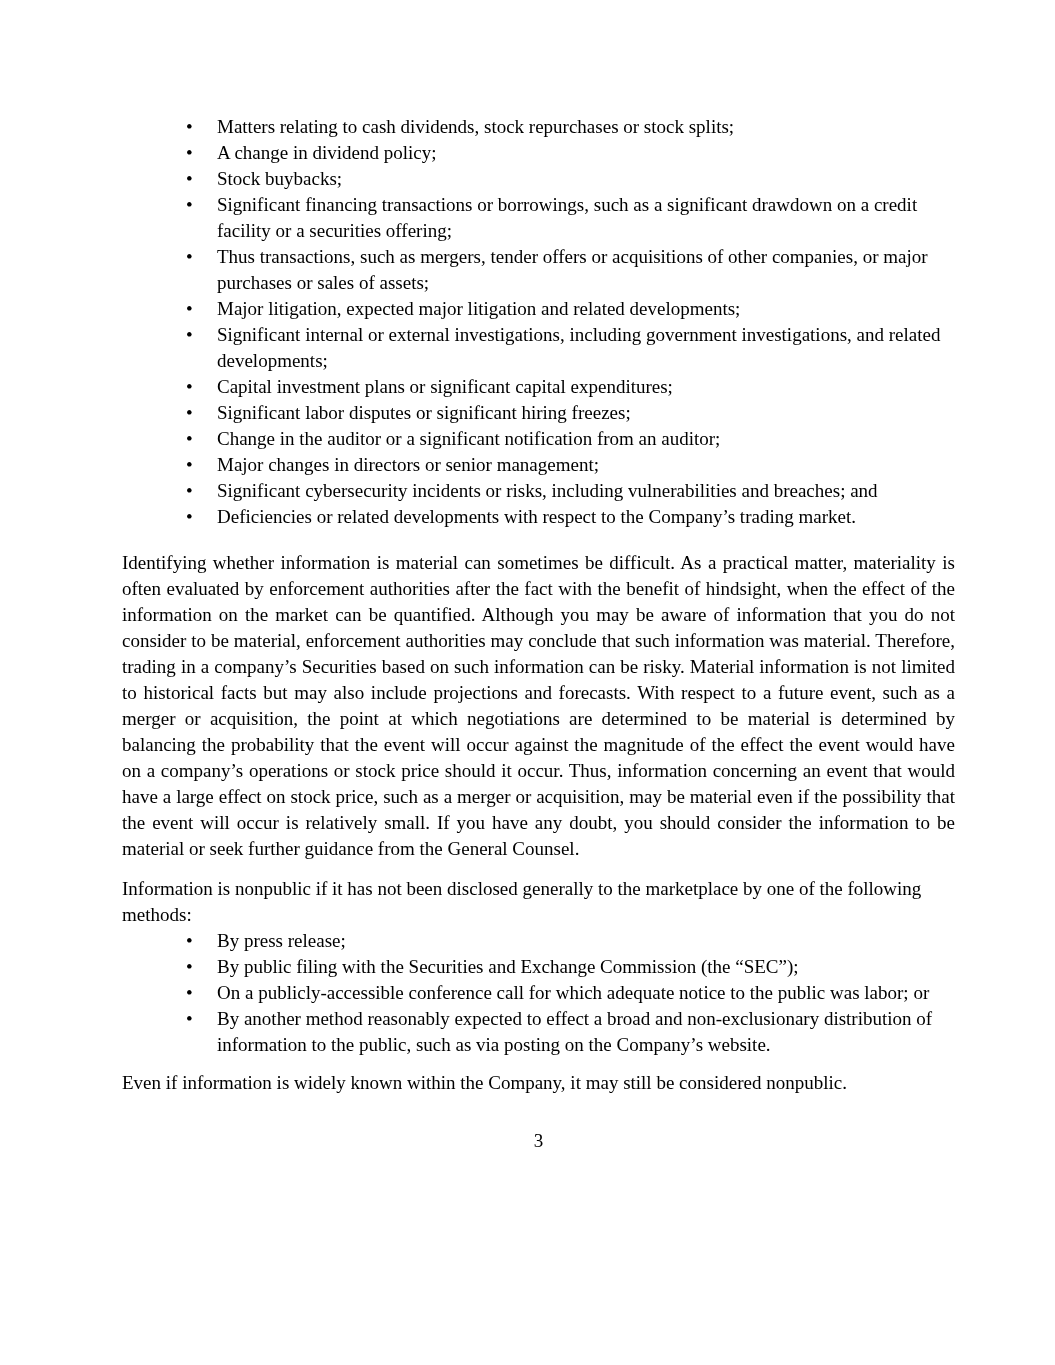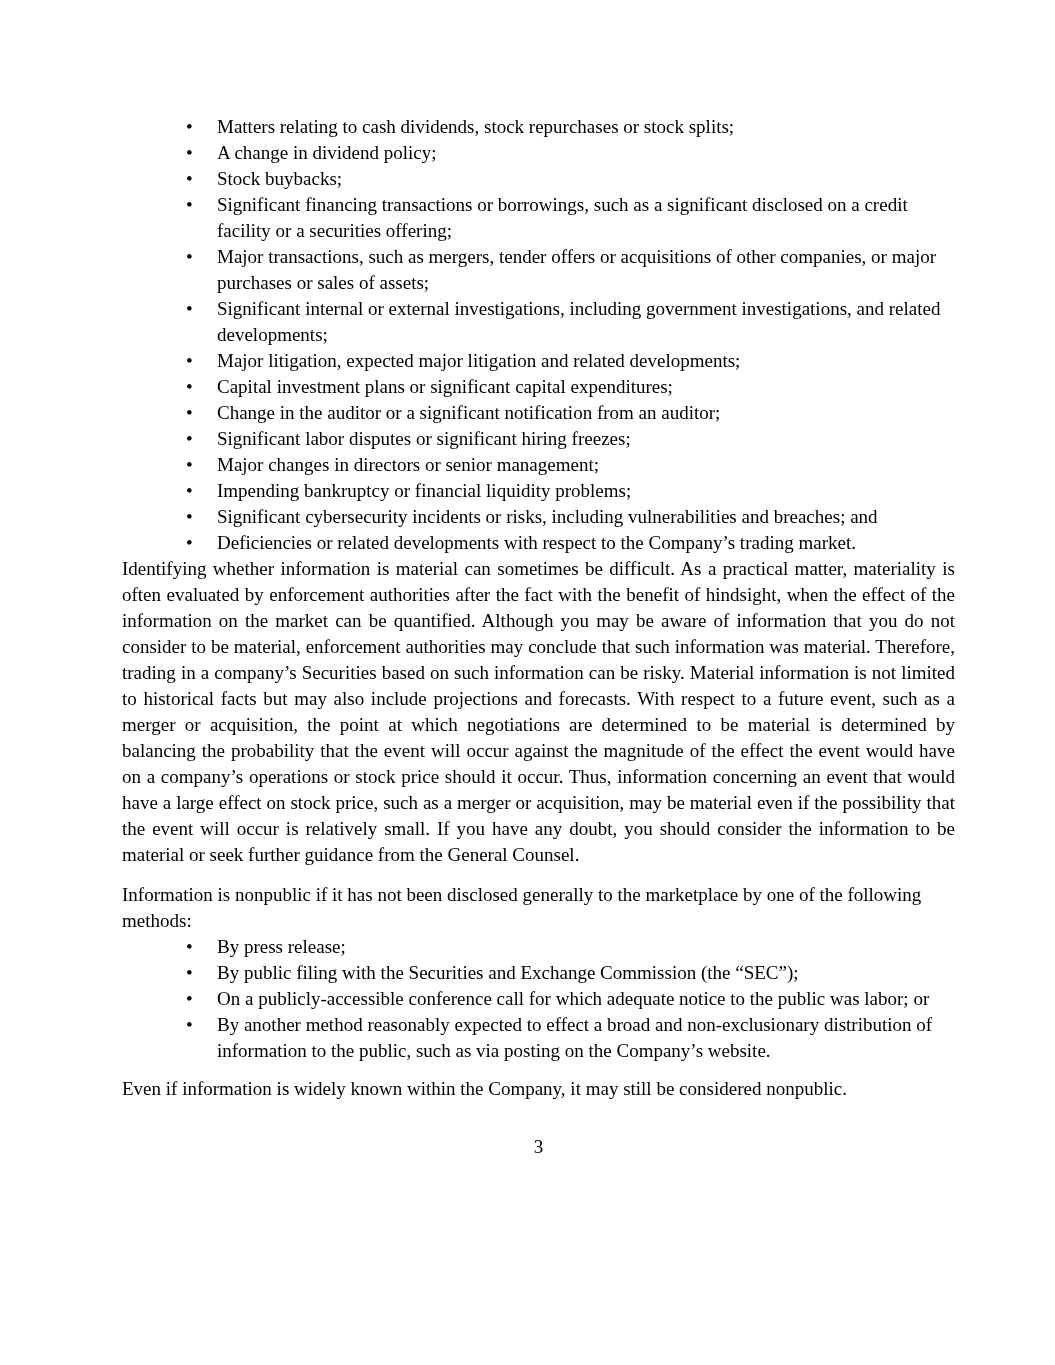--- a/index.html
+++ b/index.html
@@ -37,49 +37,48 @@
   }
   p {
     margin: 0;
   }
   .para-justified {
     text-align: justify;
   }
   .para-left {
     text-align: left;
   }
-  .sp-before-20 { }
+  .sp-before-20 { margin-top: 20px; }
   .sp-before-26 { margin-top: 14px; }
   .sp-before-12 { margin-top: 12px; }
   .sp-before-28 { margin-top: 12px; }
   .underlined {
   }
   .page-number {
     text-align: center;
     margin-top: 32px;
   }
 </style>
 </head>
 <body>
 
 <div class="page">
 
   <ul class="bullets">
     <li>Matters relating to cash dividends, stock repurchases or stock splits;</li>
     <li>A change in dividend policy;</li>
     <li>Stock buybacks;</li>
-    <li>Significant financing transactions or borrowings, such as a significant disclosed on a credit facility or a securities offering;</li>
-    <li>Major transactions, such as mergers, tender offers or acquisitions of other companies, or major purchases or sales of assets;</li>
+    <li>Significant financing transactions or borrowings, such as a significant drawdown on a credit facility or a securities offering;</li>
+    <li>Thus transactions, such as mergers, tender offers or acquisitions of other companies, or major purchases or sales of assets;</li>
+    <li>Major litigation, expected major litigation and related developments;</li>
     <li>Significant internal or external investigations, including government investigations, and related developments;</li>
-    <li>Major litigation, expected major litigation and related developments;</li>
     <li>Capital investment plans or significant capital expenditures;</li>
+    <li>Significant labor disputes or significant hiring freezes;</li>
     <li>Change in the auditor or a significant notification from an auditor;</li>
-    <li>Significant labor disputes or significant hiring freezes;</li>
     <li>Major changes in directors or senior management;</li>
-    <li>Impending bankruptcy or financial liquidity problems;</li>
     <li>Significant cybersecurity incidents or risks, including vulnerabilities and breaches; and</li>
     <li>Deficiencies or related developments with respect to the Company’s trading market.</li>
   </ul>
 
   <p class="para-justified sp-before-20">Identifying whether information is material can sometimes be difficult. As a practical matter, materiality is often evaluated by enforcement authorities after the fact with the benefit of hindsight, when the effect of the information on the market can be quantified. Although you may be aware of information that you do not consider to be material, enforcement authorities may conclude that such information was material. Therefore, trading in a company’s Securities based on such information can be risky. Material information is not limited to historical facts but may also include projections and forecasts. With respect to a future event, such as a merger or acquisition, the point at which negotiations are determined to be material is determined by balancing the probability that the event will occur against the magnitude of the effect the event would have on a company’s operations or stock price should it occur. Thus, information concerning an event that would have a large effect on stock price, such as a merger or acquisition, may be material even if the possibility that the event will occur is relatively small. If you have any doubt, you should consider the information to be material or seek further guidance from the General Counsel.</p>
 
   <p class="para-left sp-before-26">Information is nonpublic if it has not been disclosed generally to the marketplace by one of the following methods:</p>
 
   <ul class="bullets sp-before-12">
     <li>By press release;</li>

